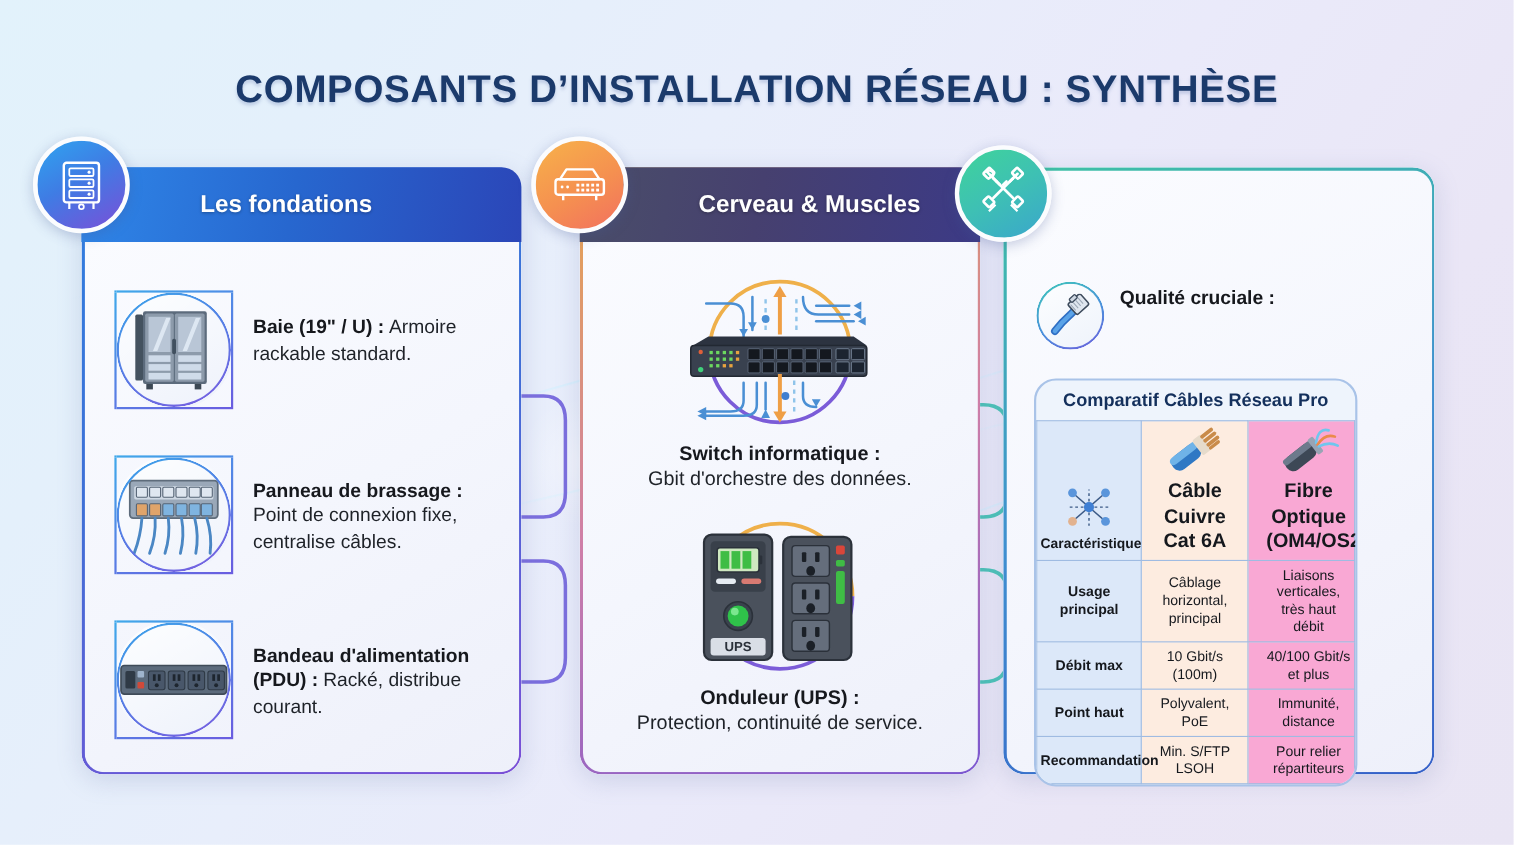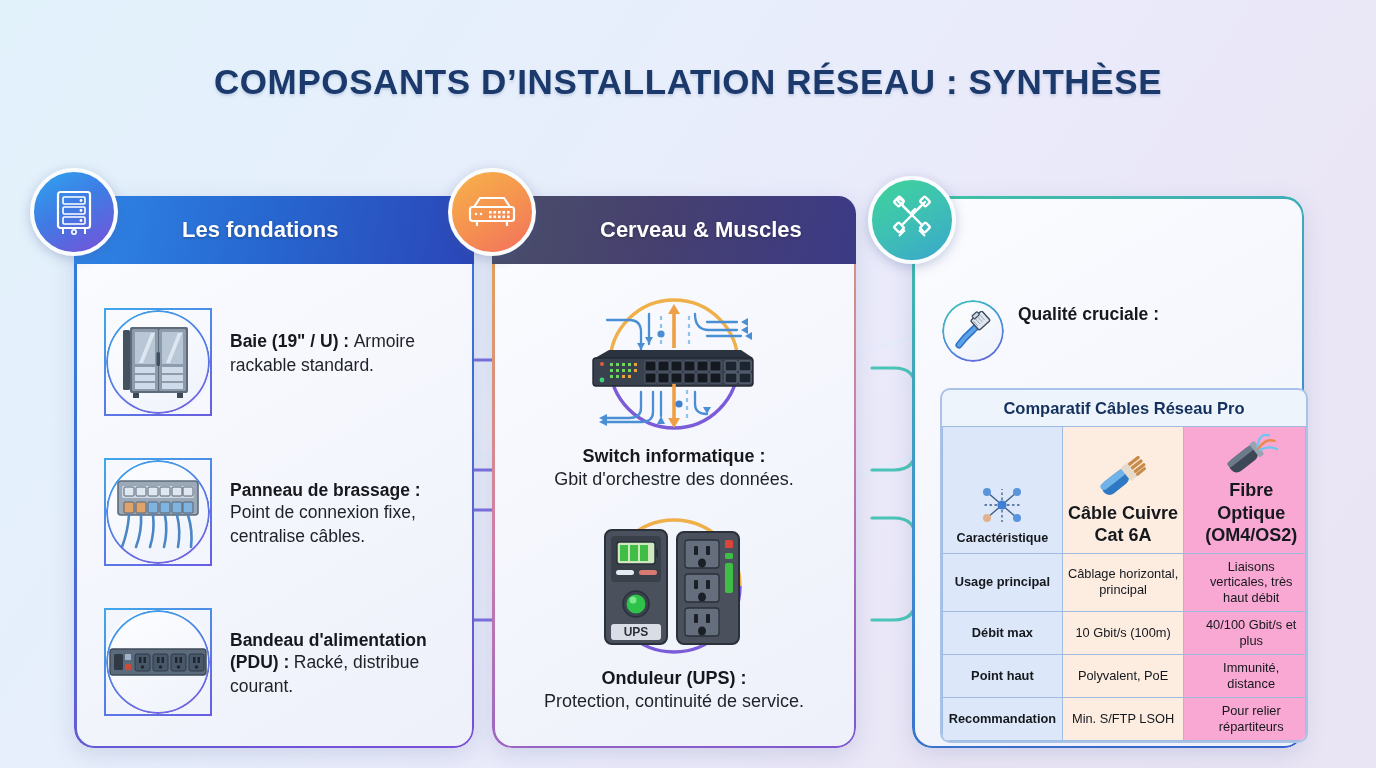--- a/index.html
+++ b/index.html
@@ -39,21 +39,20 @@
   
   .connector { position: absolute; pointer-events: none; }
 
   
   .card {
     position: absolute;
     border-radius: 20px;
     background: linear-gradient(150deg, #fbfcff 0%, #f4f6fd 55%, #eef0fa 100%);
     box-shadow: 0 6px 22px rgba(110,125,175,.22);
     overflow: visible;
-    margin-top: 44px;
   }
   .card::before {
     content: ""; position: absolute; inset: 0;
     border-radius: 20px; padding: 2.5px;
     -webkit-mask: linear-gradient(#000 0 0) content-box, linear-gradient(#000 0 0);
     -webkit-mask-composite: xor; mask-composite: exclude;
     pointer-events: none;
   }
   #card-1::before { background: linear-gradient(160deg,#2f7fe0 0%,#3f6fd6 45%,#7b4fd6 100%); }
   #card-2::before { background: linear-gradient(160deg,#e8a74a 0%,#cf7fa8 50%,#7b57d0 100%); }
@@ -120,22 +119,22 @@
     background: linear-gradient(150deg,#fdfeff,#eef3fb);
     position: relative; flex: none;
     display: flex; align-items: center; justify-content: center; overflow: hidden;
   }
   .c3-note-circle .ring { background: linear-gradient(155deg,#3ec9b8 0%,#4a8fdc 55%,#6f5ddc 100%) border-box; }
   .c3-note-text { margin-left: 14px; padding-top: 4px; }
   .c3-note-text .t-strong { font-weight: bold; font-size: 17.5px; color: #16181d; display: block; }
   .c3-note-text .t-body { font-size: 17.5px; color: #1e2228; display: block; }
 
   .cmp-box {
-    position: absolute; left: 28px; top: 192px; width: 368px;
-    border: 2px solid #a9c3e8; border-radius: 10px;
+    position: absolute; left: 28px; top: 192px; width: 294px;
+    border: 2px solid #a9c3e8; border-radius: 20px;
     background: #eef4fc; overflow: hidden;
   }
   .cmp-title {
     text-align: center; font-weight: bold; font-size: 16.5px;
     color: #14305c; padding: 9px 4px 8px;
   }
   table.cmp { width: 100%; border-collapse: collapse; table-layout: fixed; }
   table.cmp td {
     border: 1.5px solid #9fbbe2;
     text-align: center; vertical-align: middle;
@@ -296,21 +295,21 @@
         </g>
       </svg>
     </div>
     <div class="row-text" style="max-width:240px;">
       <span class="t-strong">Bandeau d'alimentation (PDU) :</span>
       <span class="t-body">Racké, distribue courant.</span>
     </div>
   </div>
 </div>
 
-<div class="card" id="card-2" style="left:492px; top:152px; width:364px; height:552px;">
+<div class="card" id="card-2" style="left:527px; top:152px; width:364px; height:552px;">
 
   <div class="card-head">
     <h2>Cerveau &amp; Muscles</h2>
   </div>
 
   <div class="head-badge" id="badge-2">
     <svg width="56" height="38" viewBox="0 0 56 38">
       <path d="M10 14 L16 5 H40 L46 14 Z" fill="none" stroke="#fff" stroke-width="2.2" stroke-linejoin="round"></path>
       <rect x="6" y="14" width="44" height="14" rx="2.5" fill="none" stroke="#fff" stroke-width="2.2"></rect>
       <g fill="#fff">

